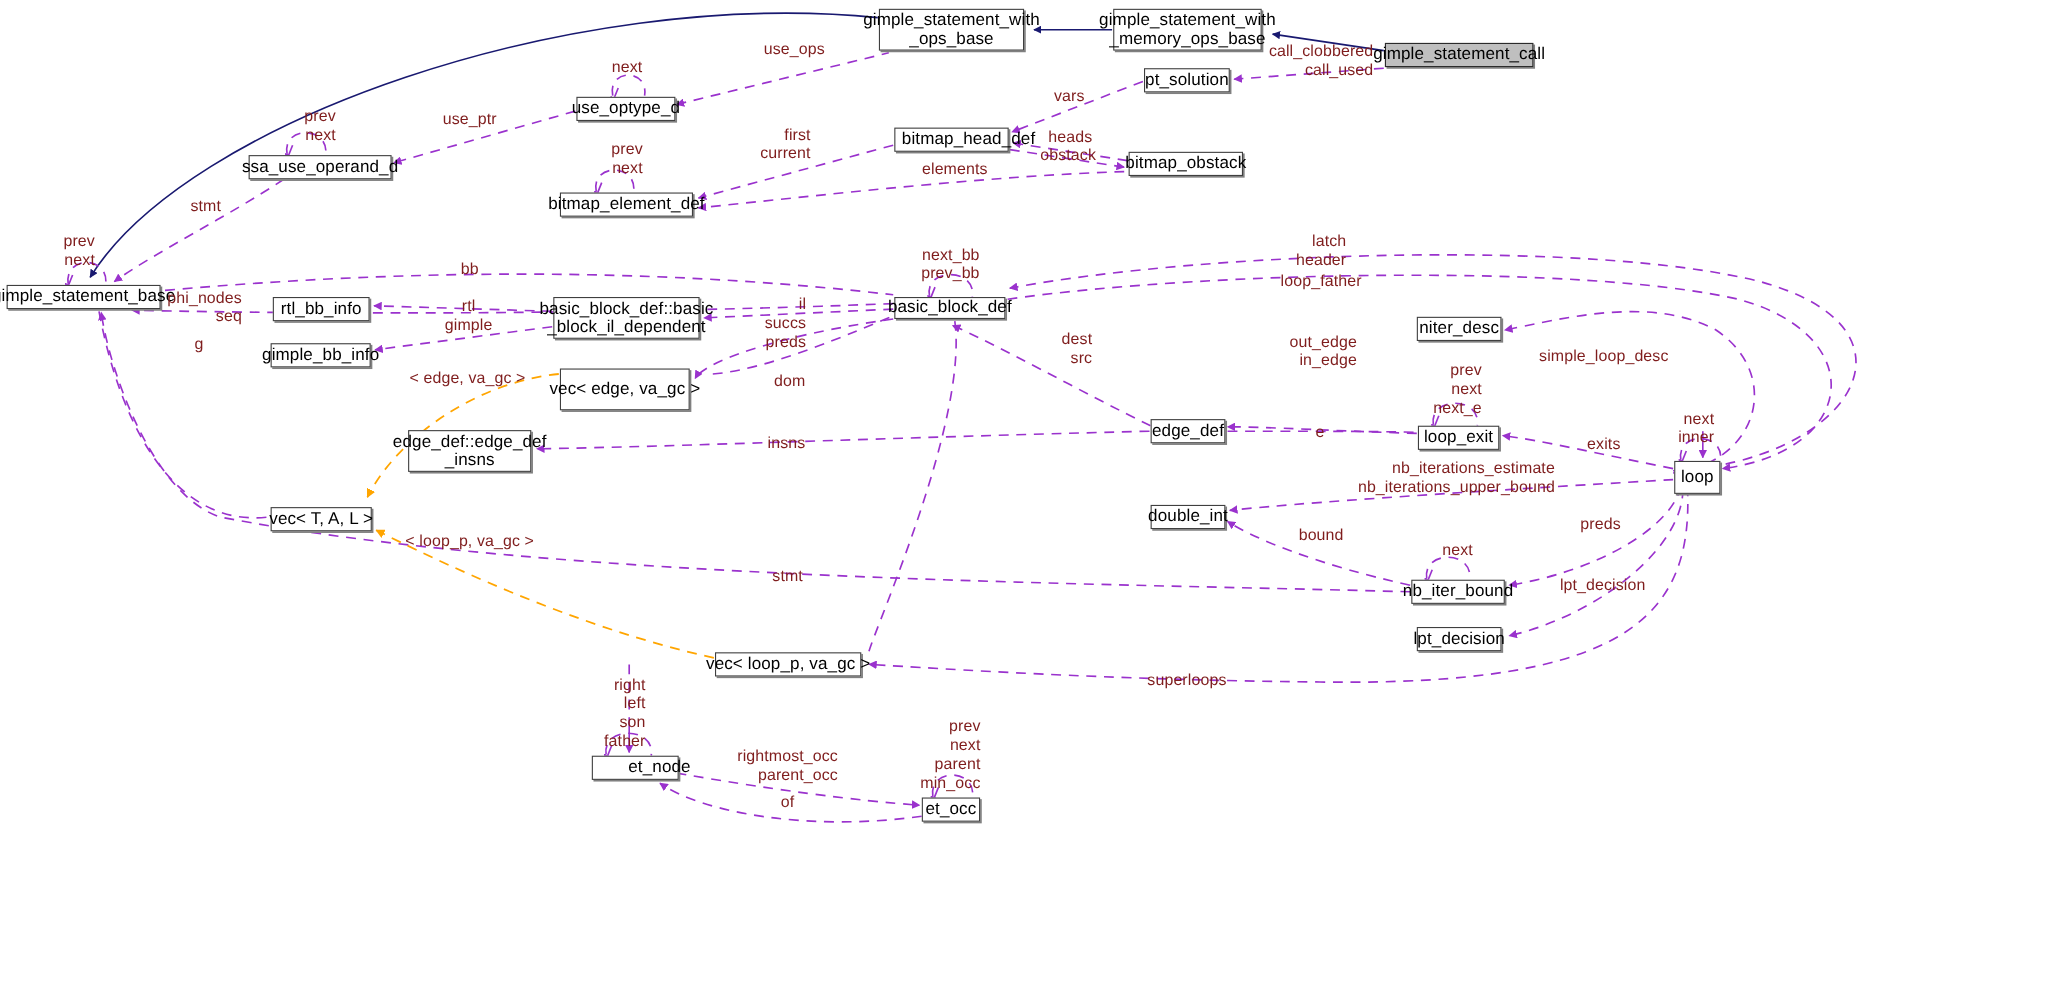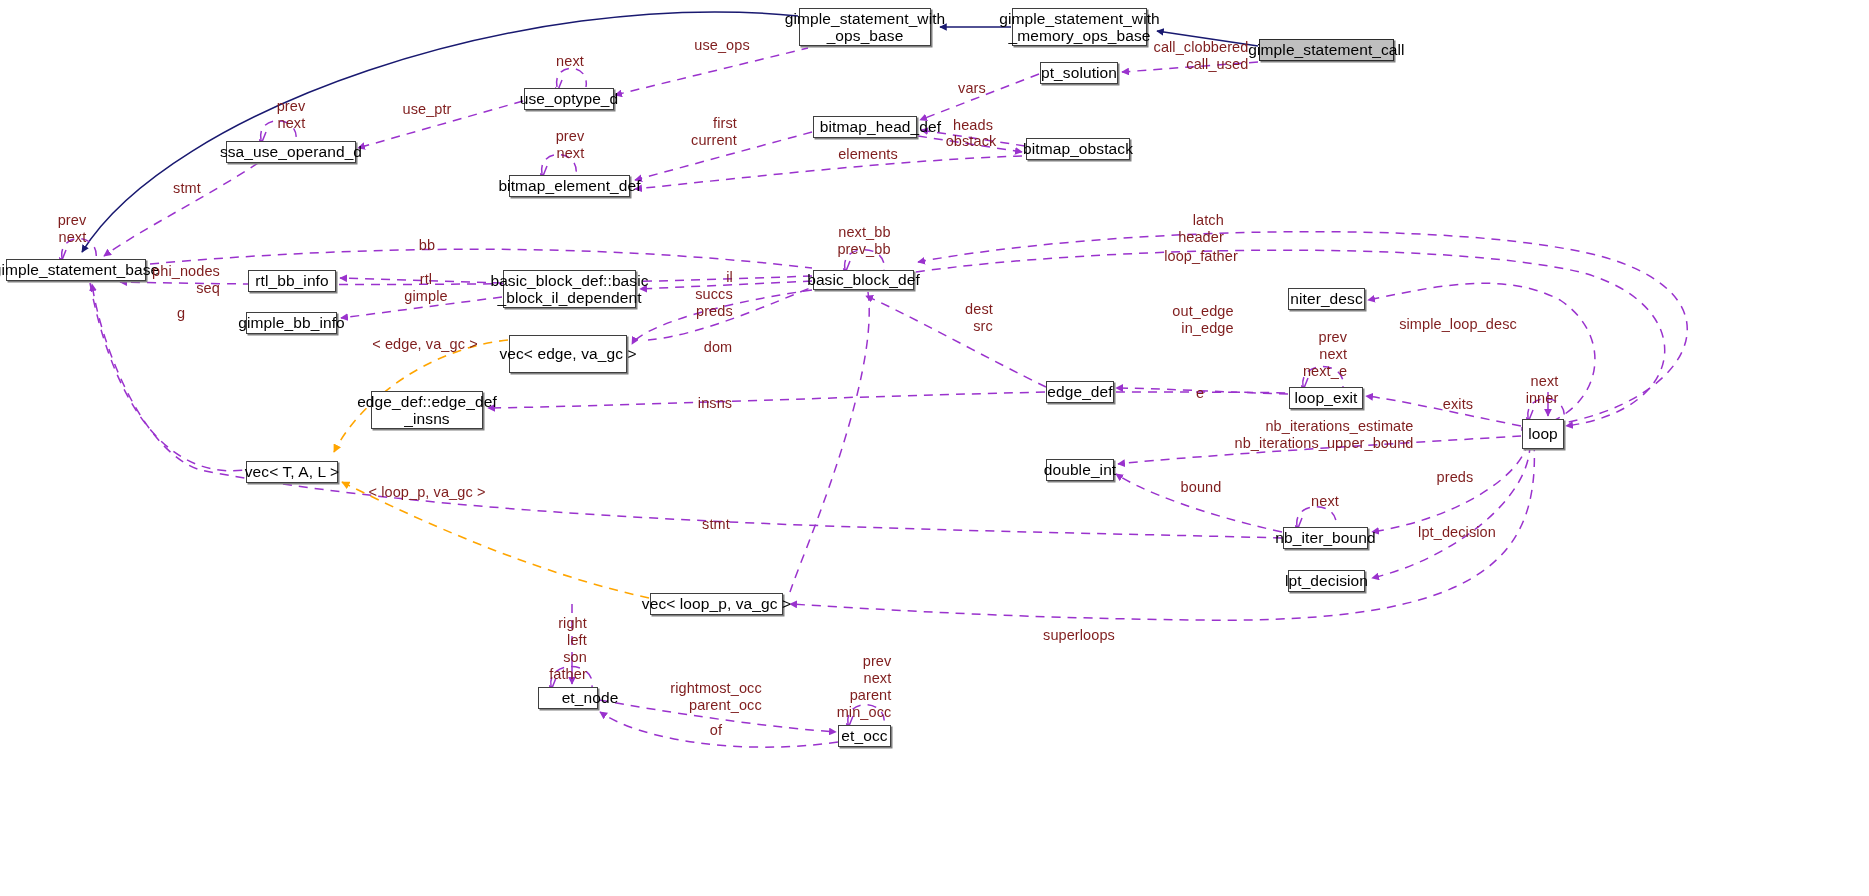--- a/index.html
+++ b/index.html
@@ -232,21 +232,21 @@
   <div class="node" style="left:246px;top:461px;width:92px;height:22px;">vec&lt; T, A, L &gt;</div>
 
   <div class="node" style="left:1046px;top:459px;width:68px;height:22px;">double_int</div>
 
   <div class="node" style="left:1283px;top:527px;width:85px;height:22px;">nb_iter_bound</div>
 
   <div class="node" style="left:1288px;top:570px;width:77px;height:22px;">lpt_decision</div>
 
   <div class="node" style="left:650px;top:593px;width:133px;height:22px;">vec&lt; loop_p, va_gc &gt;</div>
 
-  <div class="node" style="left:538px;top:687px;width:60px;height:22px;padding-left:44px;">et_node</div>
+  <div class="node" style="left:538px;top:687px;width:79px;height:22px;padding-left:44px;">et_node</div>
 
   <div class="node" style="left:838px;top:725px;width:53px;height:22px;">et_occ</div>
 
   <div class="elabel" style="left:722px;top:37px;">use_ops</div>
   <div class="elabel" style="left:1201px;top:39px;">call_clobbered
 call_used</div>
   <div class="elabel" style="left:570px;top:53px;">next</div>
   <div class="elabel" style="left:972px;top:80px;">vars</div>
   <div class="elabel" style="left:427px;top:101px;">use_ptr</div>
   <div class="elabel" style="left:291px;top:98px;">prev
@@ -291,21 +291,21 @@
   <div class="elabel" style="left:715px;top:395px;">insns</div>
   <div class="elabel" style="left:1458px;top:396px;">exits</div>
   <div class="elabel" style="left:1324px;top:418px;">nb_iterations_estimate
 nb_iterations_upper_bound</div>
   <div class="elabel" style="left:427px;top:484px;">&lt; loop_p, va_gc &gt;</div>
   <div class="elabel" style="left:1455px;top:469px;">preds</div>
   <div class="elabel" style="left:1201px;top:479px;">bound</div>
   <div class="elabel" style="left:1325px;top:493px;">next</div>
   <div class="elabel" style="left:716px;top:516px;">stmt</div>
   <div class="elabel" style="left:1457px;top:524px;">lpt_decision</div>
-  <div class="elabel" style="left:1079px;top:611px;margin-top:16px;">superloops</div>
+  <div class="elabel" style="left:1079px;top:611px;">superloops</div>
   <div class="elabel" style="left:568px;top:615px;">right
 left
 son
 father</div>
   <div class="elabel" style="left:864px;top:653px;">prev
 next
 parent
 min_occ</div>
   <div class="elabel" style="left:716px;top:680px;">rightmost_occ
 parent_occ</div>

